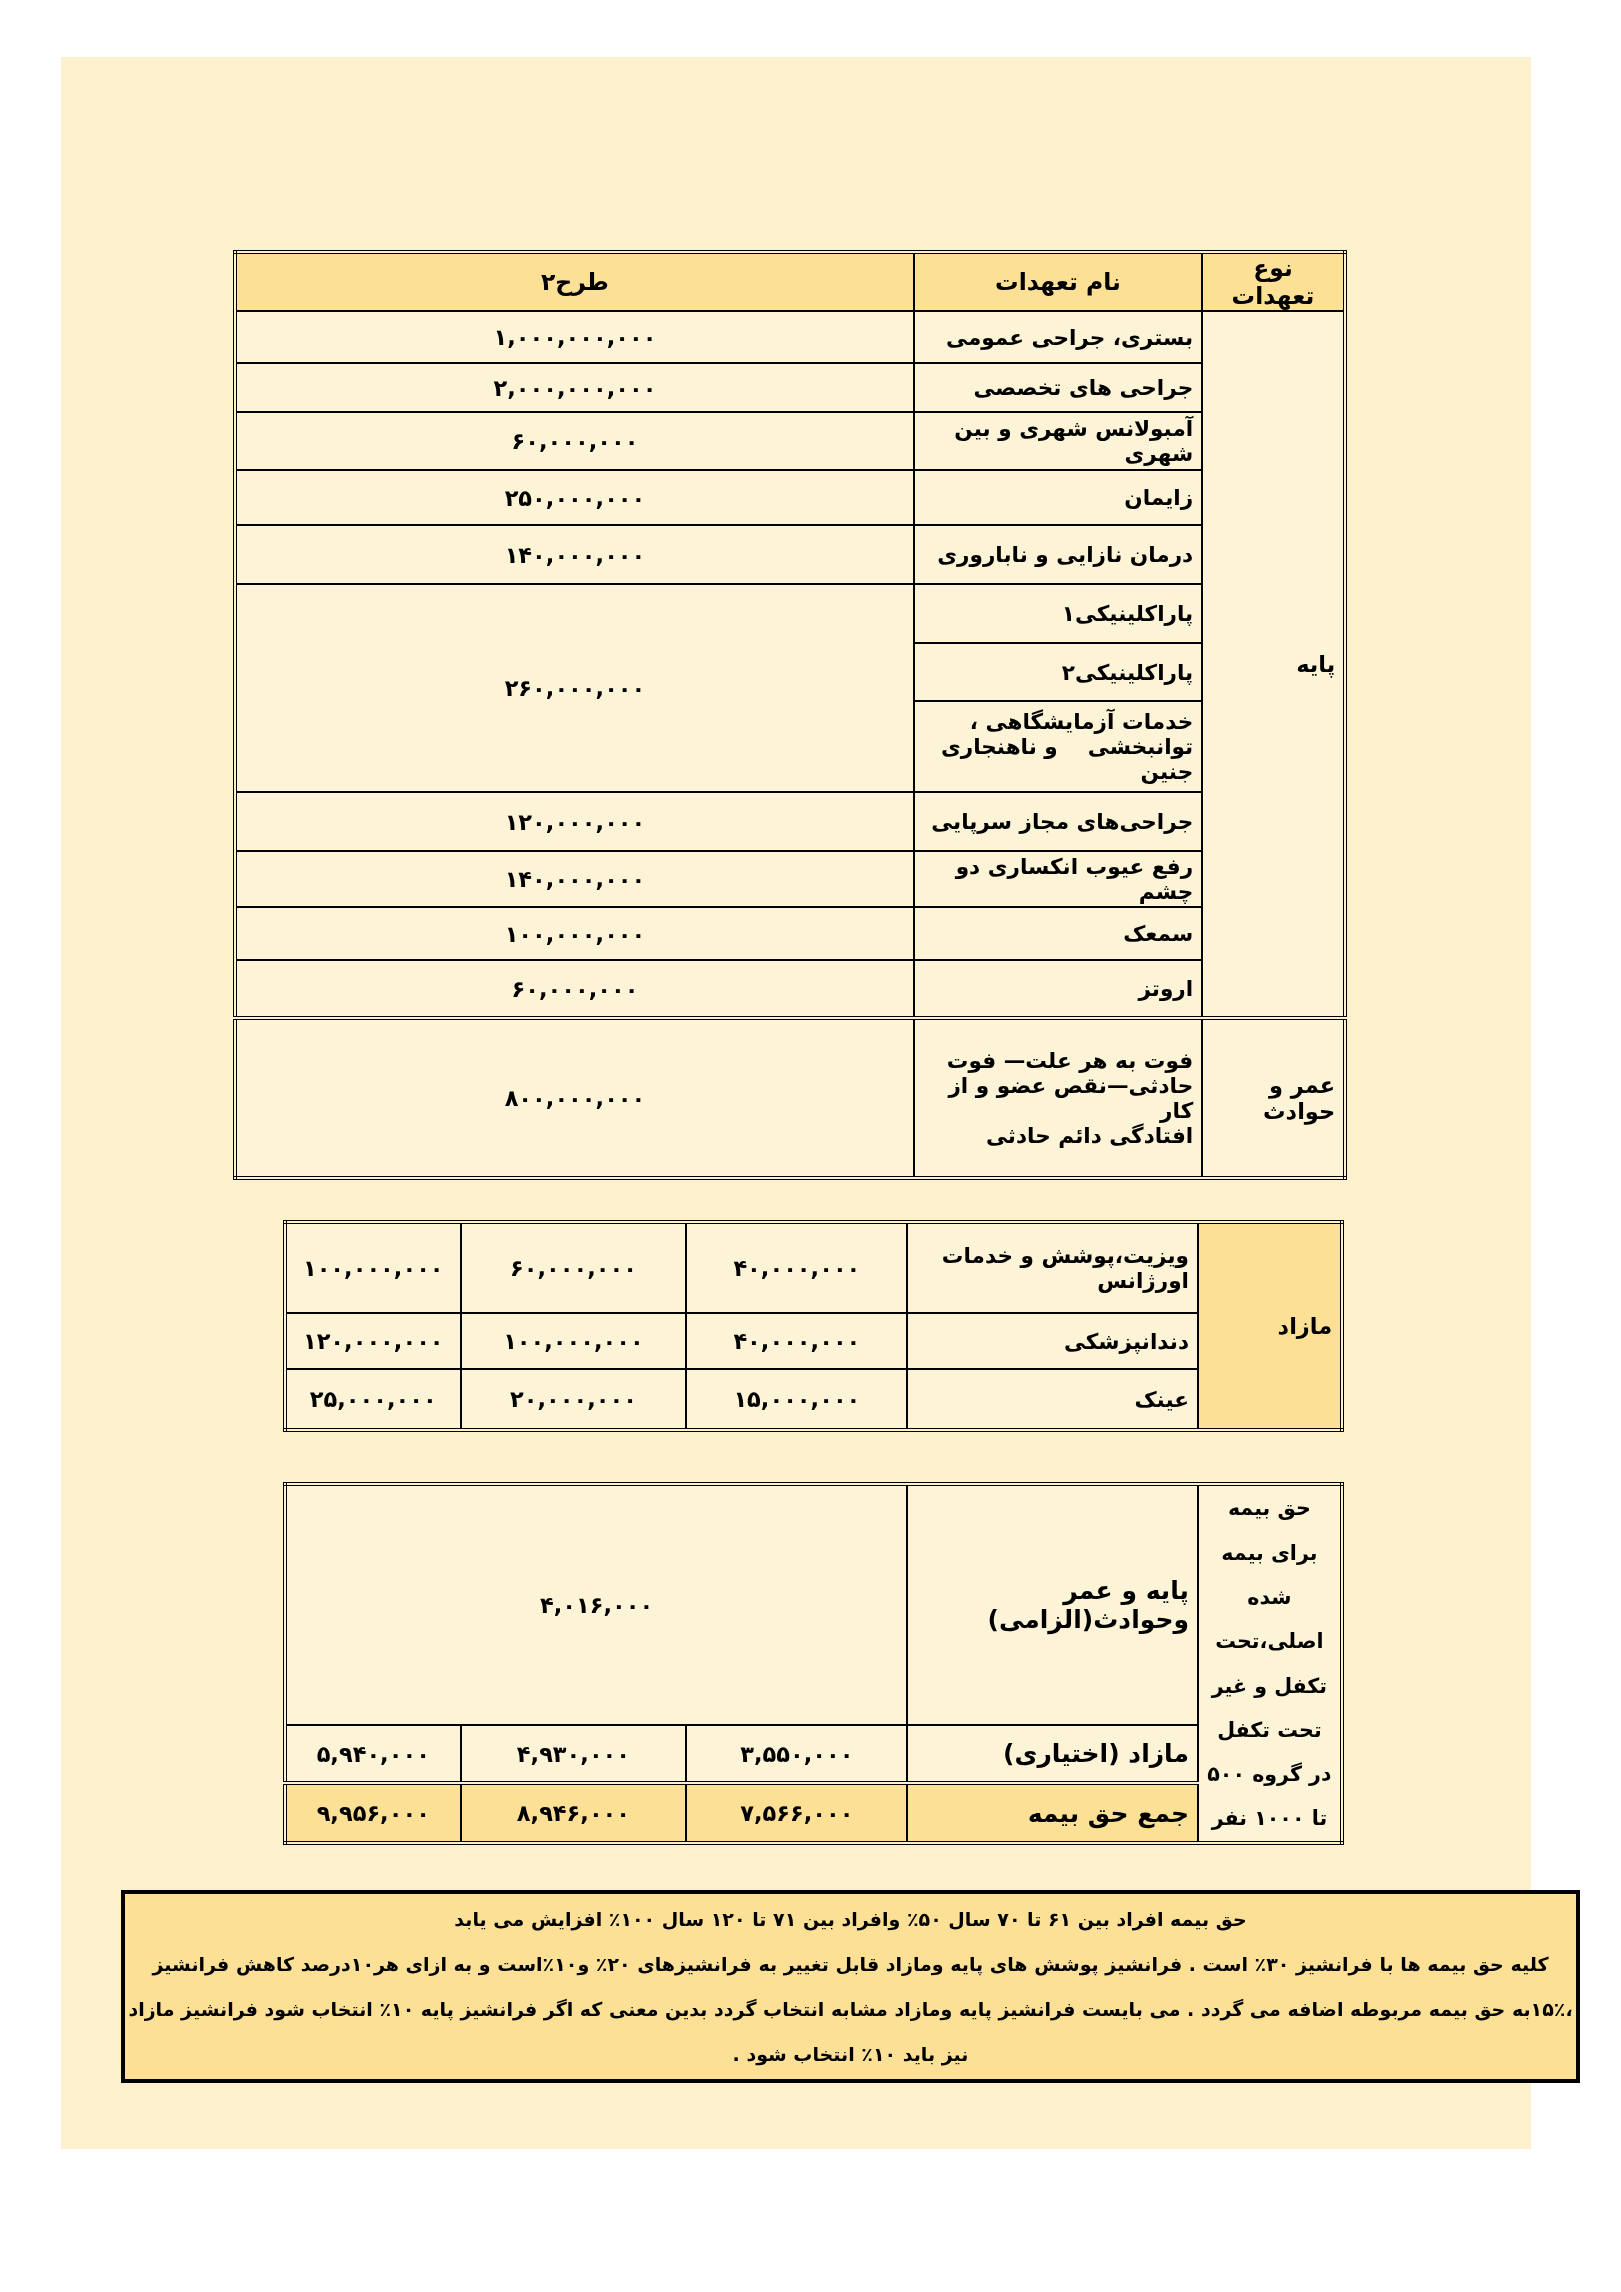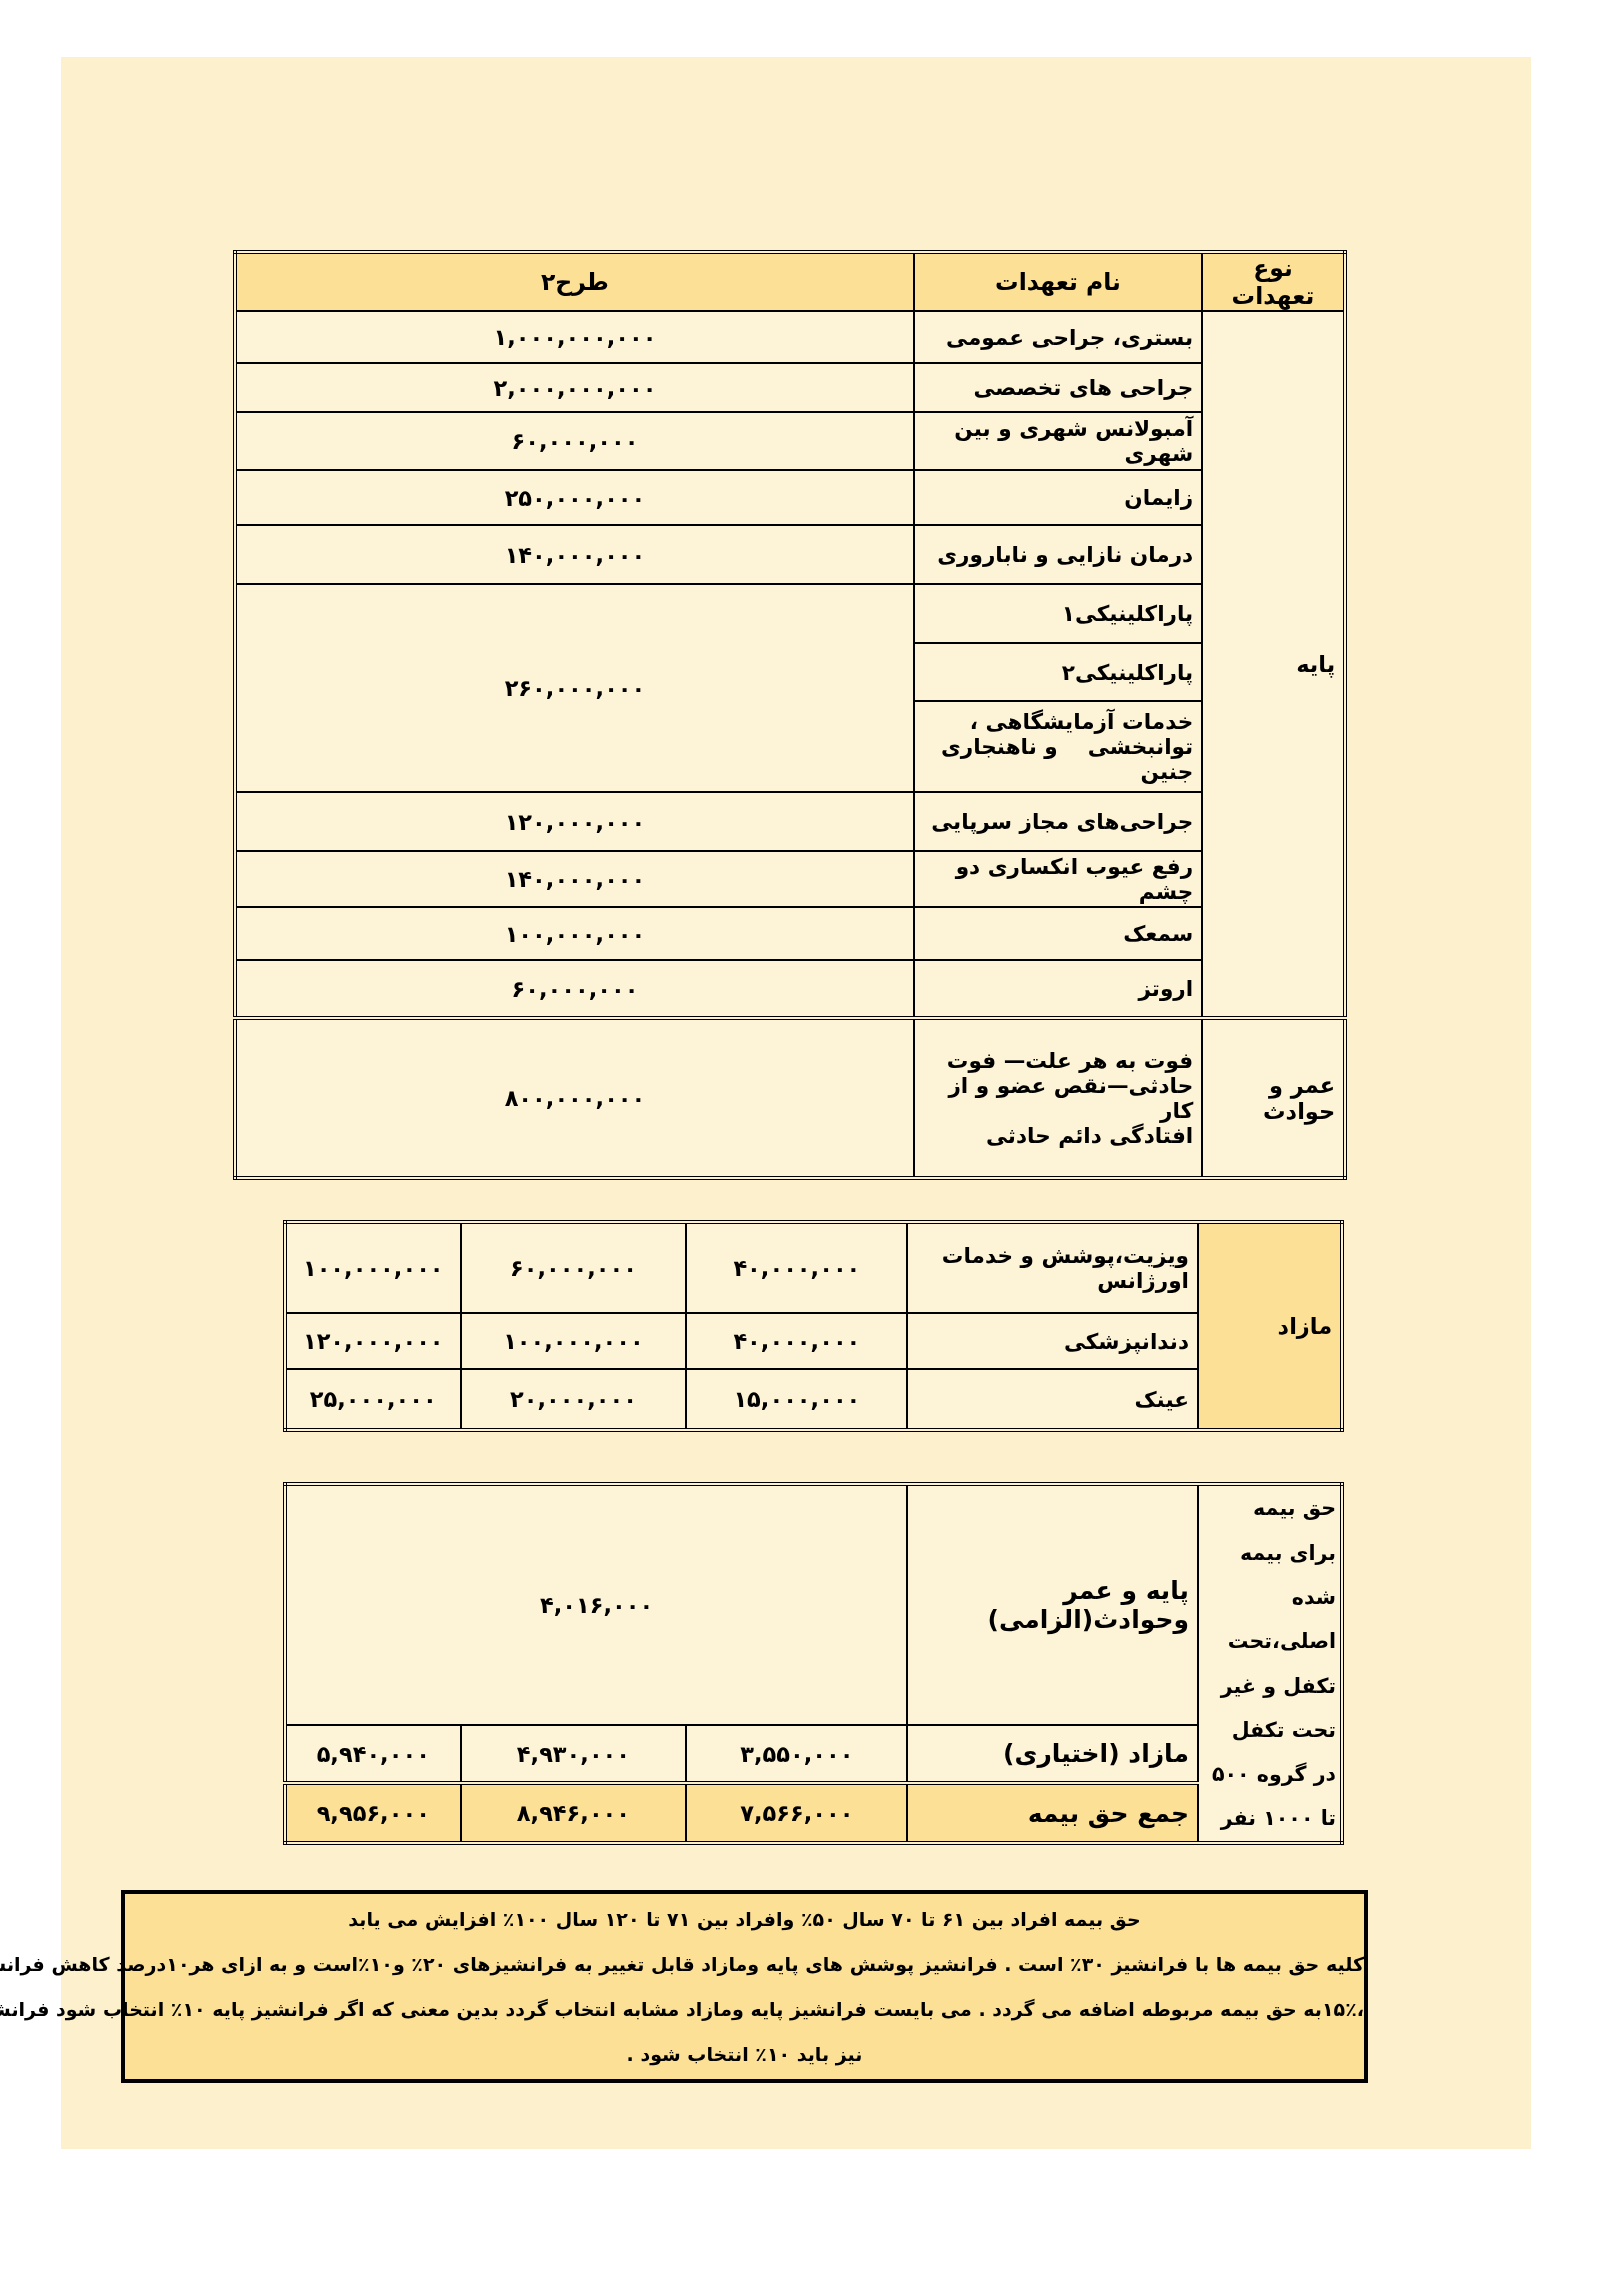--- a/index.html
+++ b/index.html
@@ -23,25 +23,25 @@
   
   table{border-collapse:collapse;table-layout:fixed;direction:rtl;}
   td,th{border:2px solid #000;padding:0 7.8px;font-weight:bold;overflow:hidden;}
   .t{border:4.9px double #000;}
   .hdr{background:#fce096;text-align:center;font-size:23.5px;}
   .name{text-align:right;font-size:21.6px;white-space:pre-line;background:#fdf4d8;}
   .val{text-align:center;font-size:22.5px;background:#fdf4d8;}
   .typ{text-align:right;font-size:22.5px;background:#fdf4d8;padding-left:24px;}
   .ysep td{border-top:4.9px double #000;}
   .yellow{background:#fce096 !important;}
-  .side{font-size:20.6px;line-height:2.15;background:#fdf4d8;padding:0 3.9px;}
+  .side{font-size:20.6px;line-height:2.15;text-align:center;background:#fdf4d8;padding:0 3.9px;}
   .t3label{text-align:right;font-size:25px;background:#fdf4d8;}
   
   .notes{
-    left:121px;top:1890px;width:1247px;height:193px;
+    left:121px;top:1890px;width:1459px;height:193px;
     background:#fce096;border:4.9px solid #000;box-sizing:border-box;
     display:flex;flex-direction:column;justify-content:center;
     text-align:center;font-size:19px;
   }
   .notes div{line-height:45px;white-space:nowrap;}
 </style>
 </head>
 <body>
 
 <div class="page">

